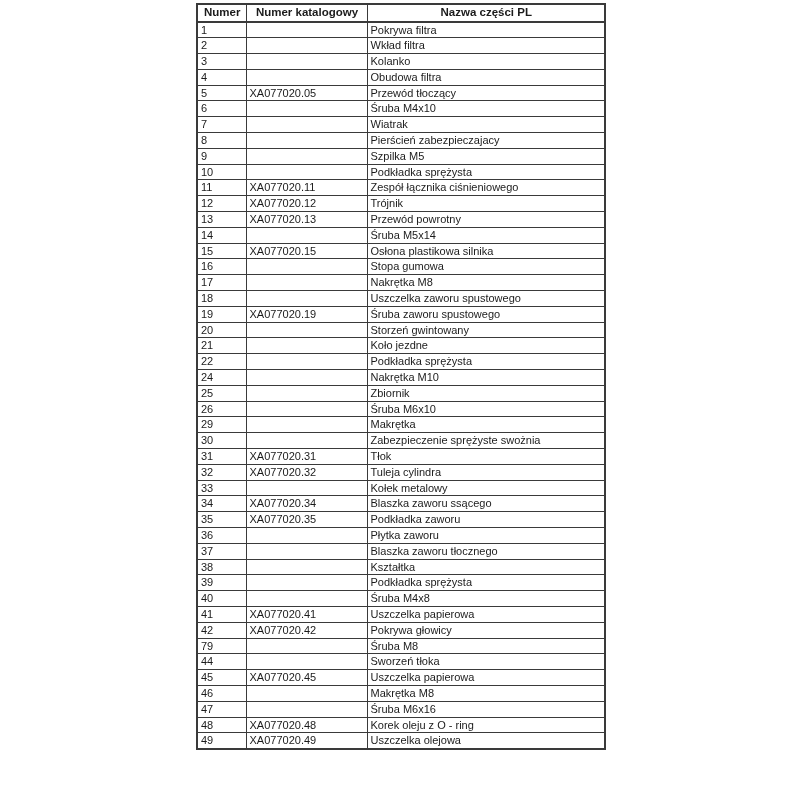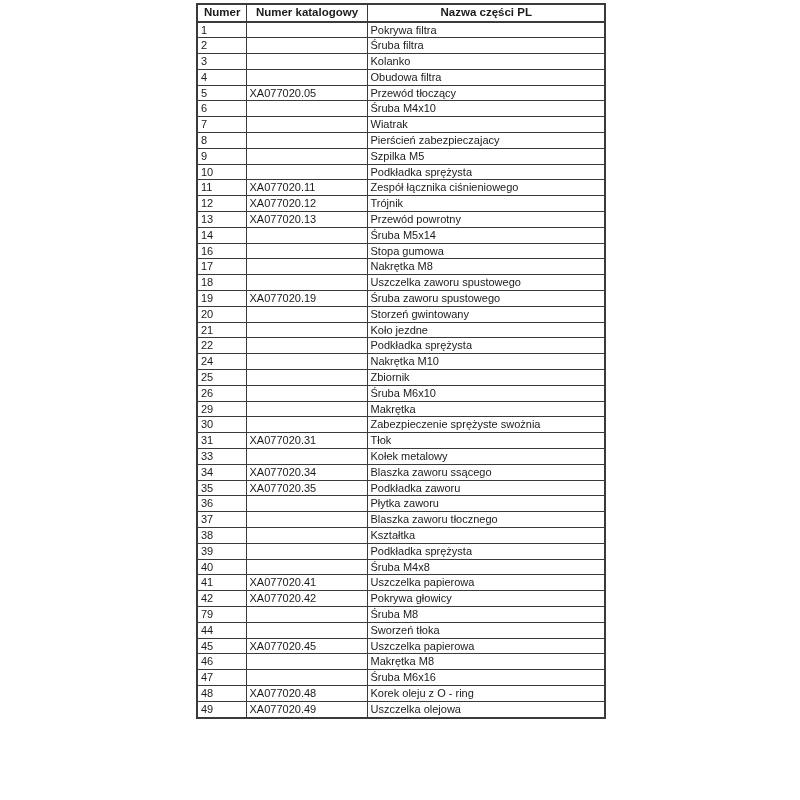--- a/index.html
+++ b/index.html
@@ -71,21 +71,21 @@
       </thead>
       <tbody id="table-body">
           <tr>
             <td>1</td>
             <td></td>
             <td>Pokrywa filtra</td>
           </tr>
           <tr>
             <td>2</td>
             <td></td>
-            <td>Śruba filtra</td>
+            <td>Wkład filtra</td>
           </tr>
           <tr>
             <td>3</td>
             <td></td>
             <td>Kolanko</td>
           </tr>
           <tr>
             <td>4</td>
             <td></td>
             <td>Obudowa filtra</td>
@@ -134,20 +134,25 @@
             <td>13</td>
             <td>XA077020.13</td>
             <td>Przewód powrotny</td>
           </tr>
           <tr>
             <td>14</td>
             <td></td>
             <td>Śruba M5x14</td>
           </tr>
           <tr>
+            <td>15</td>
+            <td>XA077020.15</td>
+            <td>Osłona plastikowa silnika</td>
+          </tr>
+          <tr>
             <td>16</td>
             <td></td>
             <td>Stopa gumowa</td>
           </tr>
           <tr>
             <td>17</td>
             <td></td>
             <td>Nakrętka M8</td>
           </tr>
           <tr>
@@ -197,20 +202,25 @@
           </tr>
           <tr>
             <td>30</td>
             <td></td>
             <td>Zabezpieczenie sprężyste swożnia</td>
           </tr>
           <tr>
             <td>31</td>
             <td>XA077020.31</td>
             <td>Tłok</td>
+          </tr>
+          <tr>
+            <td>32</td>
+            <td>XA077020.32</td>
+            <td>Tuleja cylindra</td>
           </tr>
           <tr>
             <td>33</td>
             <td></td>
             <td>Kołek metalowy</td>
           </tr>
           <tr>
             <td>34</td>
             <td>XA077020.34</td>
             <td>Blaszka zaworu ssącego</td>

